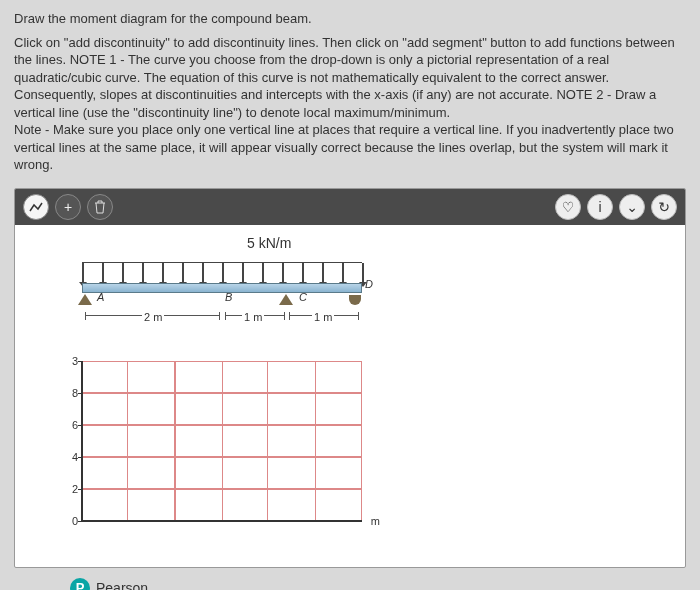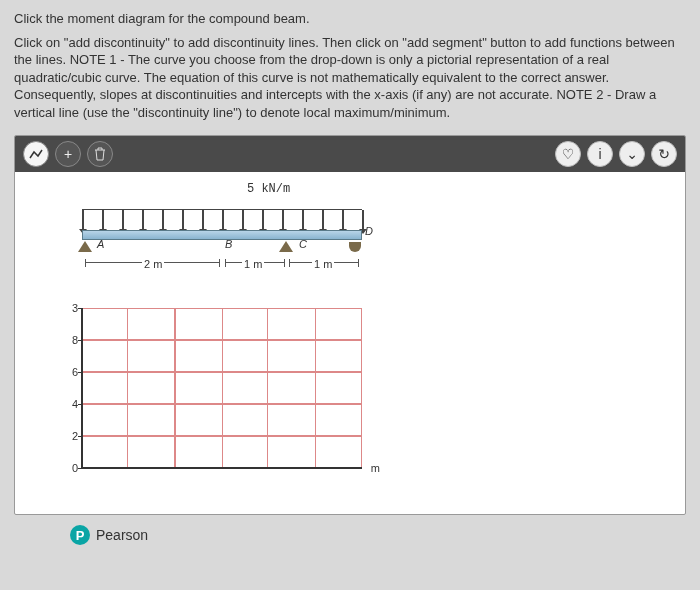--- a/index.html
+++ b/index.html
@@ -71,23 +71,22 @@
     }
     .beam-diagram {
       height: 120px;
       position: relative;
       margin-bottom: 8px;
     }
     .load-label {
       position: absolute;
       top: 2px;
       left: 220px;
-      font-size: 12px;
-      color: #333;
-      font-family: Liberation Mono, monospace;
+      font-size: 14px;
+      color: #333;
     }
     .beam-bar {
       position: absolute;
       top: 50px;
       left: 55px;
       width: 280px;
       height: 10px;
       background: linear-gradient(#b8d4e8,#8ab4d0);
       border: 1px solid #5a7a8a;
     }
@@ -224,24 +223,25 @@
       align-items: center;
       justify-content: center;
       font-weight: bold;
       font-size: 13px;
     }
   </style>
 </head>
 <body>
 
 <div class="instructions">
-  <div class="title">Click the moment diagram for the compound beam.</div>
+  <div class="title">Draw the moment diagram for the compound beam.</div>
   <div>
     <span>Click on "add discontinuity" to add discontinuity lines. Then click on "add segment" button to add functions between the lines. NOTE 1 - The curve you choose from the drop-down is only a pictorial representation of a real quadratic/cubic curve. The equation of this curve is not mathematically equivalent to the correct answer. Consequently, slopes at discontinuities and intercepts with the x-axis (if any) are not accurate. NOTE 2 - Draw a vertical line (use the "discontinuity line") to denote local maximum/minimum.</span>
   </div>
+  <div>Note - Make sure you place only one vertical line at places that require a vertical line. If you inadvertently place two vertical lines at the same place, it will appear visually correct because the lines overlap, but the system will mark it wrong.</div>
 </div>
 
 <div class="workspace">
   <div class="toolbar">
     <div class="tool-btn primary">
       <svg width="14" height="14" viewBox="0 0 14 14">
           <path d="M1 11 L5 5 L9 9 L13 3" stroke="#333" stroke-width="1.5" fill="none"></path>
         </svg>
     </div>
     <div class="tool-btn">

